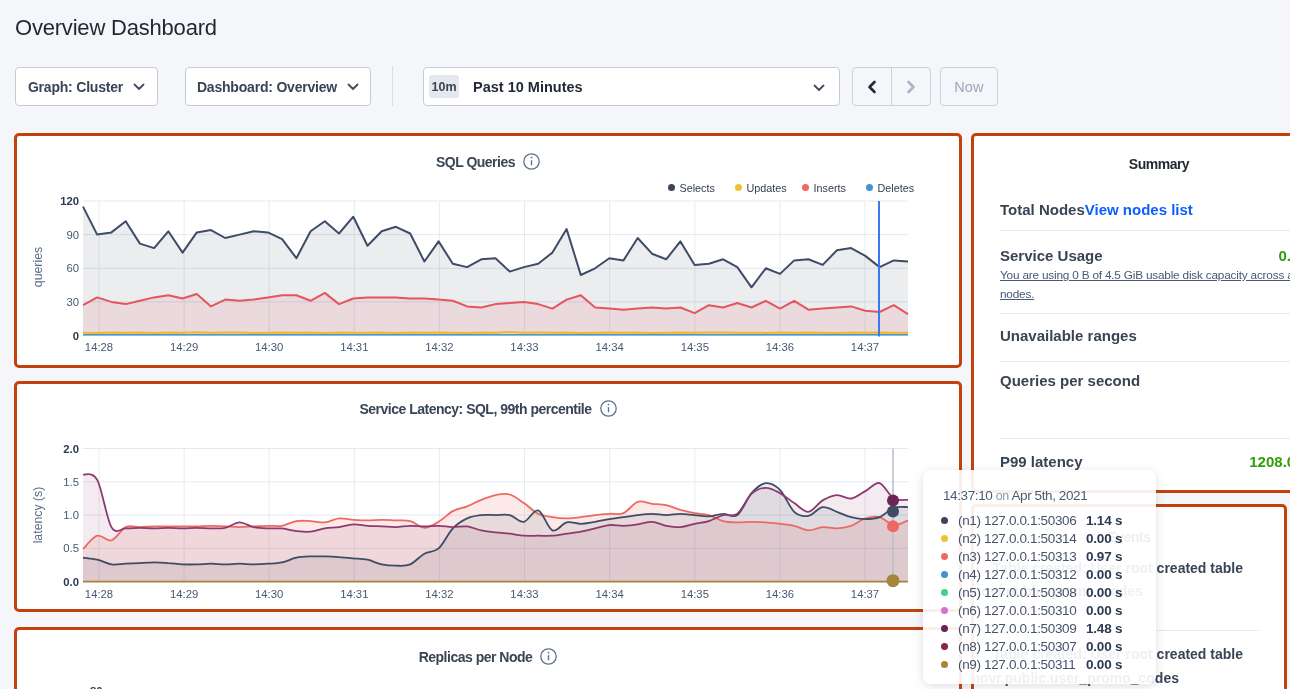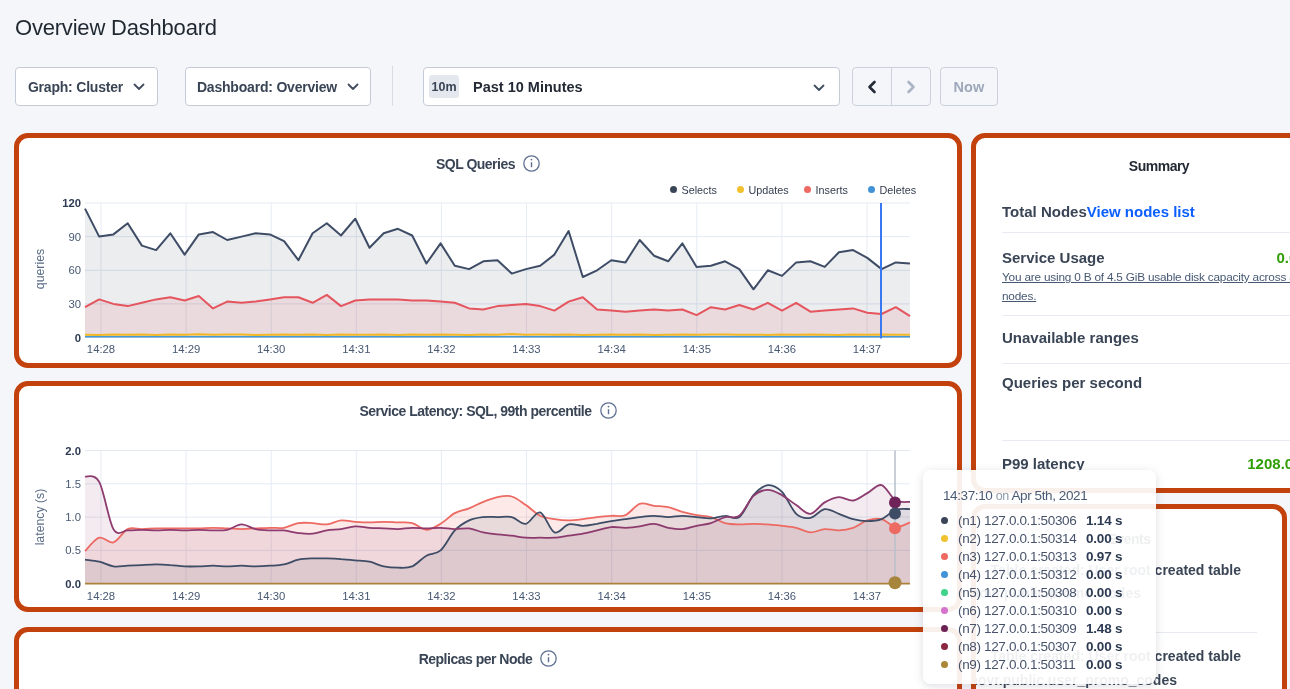--- a/index.html
+++ b/index.html
@@ -15,22 +15,22 @@
 .badge { margin-left:5px; width:30px; height:23px; background:#e4e7ee; border-radius:3px;
   font-size:12.5px; font-weight:bold; color:#394455; display:flex; align-items:center; justify-content:center; }
 .tptext { margin-left:14px; font-size:14.5px; font-weight:bold; color:#242a35; }
 .tpchev { margin-left:auto; margin-right:14px; }
 .arrows { position:absolute; left:852px; top:67px; width:79px; height:39px; border:1px solid #cad0dc;
   border-radius:4px; display:flex; }
 .arrows .cell { flex:1; display:flex; align-items:center; justify-content:center; }
 .arrows .cell:first-child { border-right:1px solid #cad0dc; }
 .nowbtn { position:absolute; left:940px; top:67px; width:58px; height:39px; border:1px solid #cad0dc;
   border-radius:4px; display:flex; align-items:center; justify-content:center;
-  font-size:14.5px; font-weight:bold; color:#9da8ba; letter-spacing:0.2px; }
-.panel { position:absolute; background:#fff; border:5px solid #c2410c; border-radius:14px; }
+  font-size:14.5px; font-weight:normal; color:#9da8ba; letter-spacing:0.2px; }
+.panel { position:absolute; background:#fff; border:3px solid #c2410c; border-radius:5px; }
 .ptitle { position:absolute; left:0; right:0; display:flex; justify-content:center; align-items:center;
   gap:8px; font-size:14px; letter-spacing:-0.5px; font-weight:bold; color:#394455; }
 .plot { position:absolute; left:0; top:0; }
 .yl { font-size:11.3px; fill:#475872; }
 .yb { font-size:11.3px; fill:#2c3a52; font-weight:bold; }
 .xl { font-size:11.3px; fill:#475872; }
 .rot { font-size:12.3px; fill:#5a6b85; }
 .legend { position:absolute; top:0; left:0; font-size:10.8px; color:#333c4d; }
 .litem { position:absolute; top:45.5px; display:flex; align-items:center; gap:5px; }
 .ldot { width:7px; height:7px; border-radius:50%; display:inline-block; }

